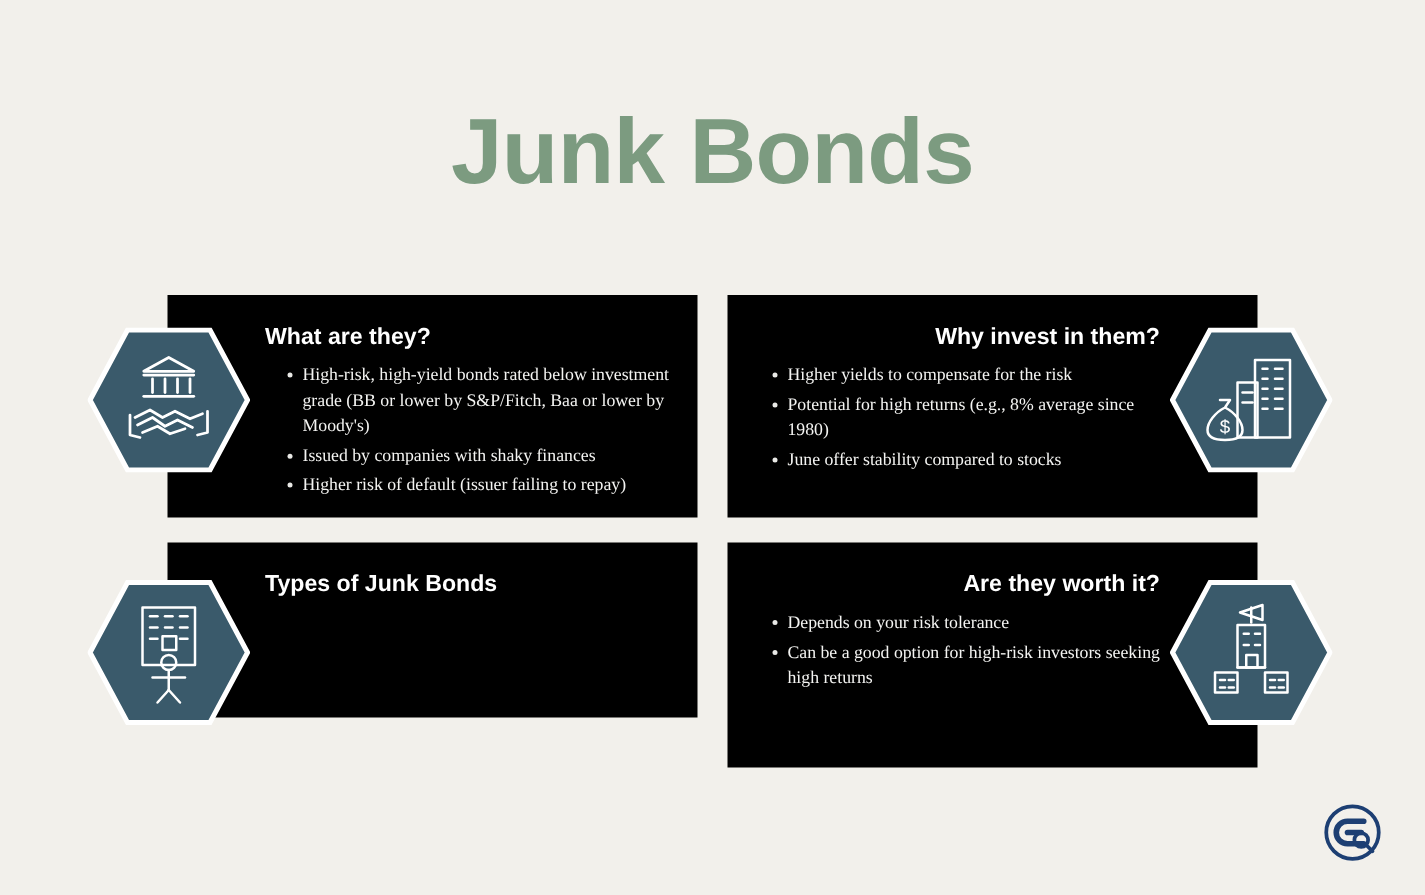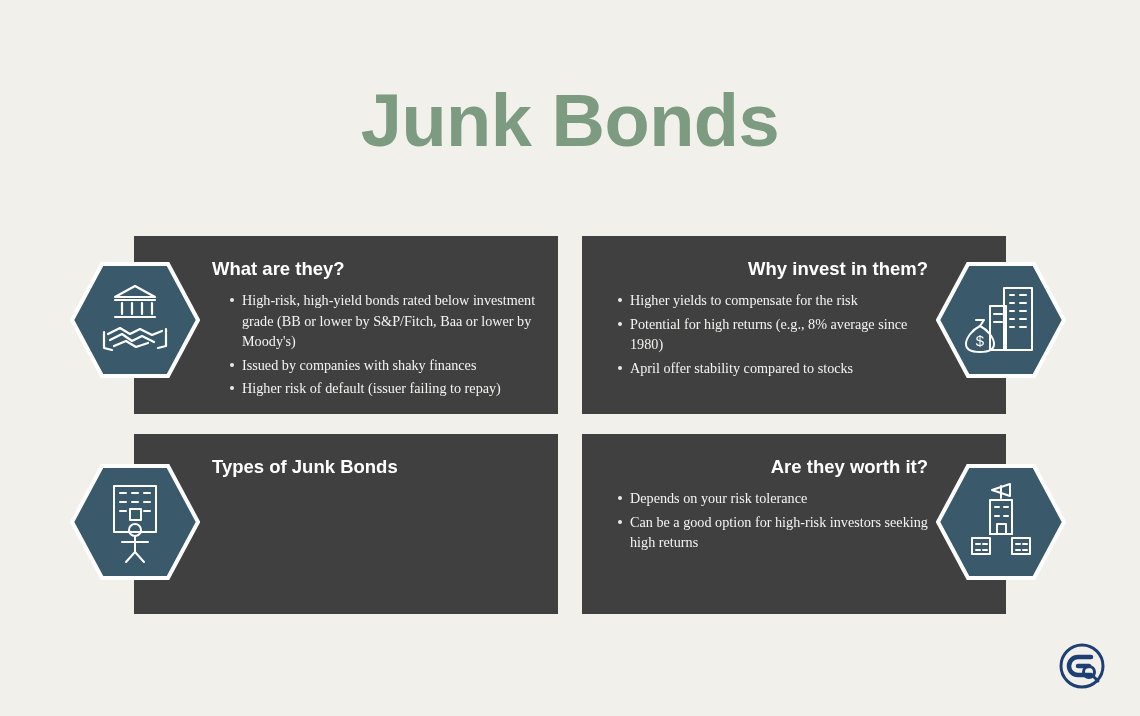--- a/index.html
+++ b/index.html
@@ -28,27 +28,27 @@
     font-size: 74px;
     font-weight: bold;
     color: #7c9b80;
     letter-spacing: -0.5px;
     line-height: 1;
   }
 
   
   .card {
     position: absolute;
-    background: #404040;
+    background: #000000;
     color: #ffffff;
     box-sizing: border-box;
   }
   .card-tl { left: 134px;  top: 236px; width: 424px; height: 178px; }
   .card-tr { left: 582px;  top: 236px; width: 424px; height: 178px; }
-  .card-bl { left: 134px;  top: 434px; width: 424px; height: 180px; }
+  .card-bl { left: 134px;  top: 434px; width: 424px; height: 140px; }
   .card-br { left: 582px;  top: 434px; width: 424px; height: 180px; }
 
   .card-inner {
     box-sizing: border-box;
     height: 100%;
     padding: 22px 18px 16px 18px;
   }
   .card-left .card-inner  { padding-left: 78px; }
   .card-right .card-inner { padding-right: 78px; }
 
@@ -129,21 +129,21 @@
       </ul>
     </div>
   </div>
 
   <div class="card card-tr card-right">
     <div class="card-inner">
       <div class="card-heading align-right">Why invest in them?</div>
       <ul class="bullets">
         <li><b></b><span>Higher yields to compensate for the risk</span></li>
         <li><b></b><span>Potential for high returns (e.g., 8% average since 1980)</span></li>
-        <li><b></b><span>April offer stability compared to stocks</span></li>
+        <li><b></b><span>June offer stability compared to stocks</span></li>
       </ul>
     </div>
   </div>
 
   <div class="card card-bl card-left">
     <div class="card-inner">
       <div class="card-heading align-left">Types of Junk Bonds</div>
     </div>
   </div>
 

